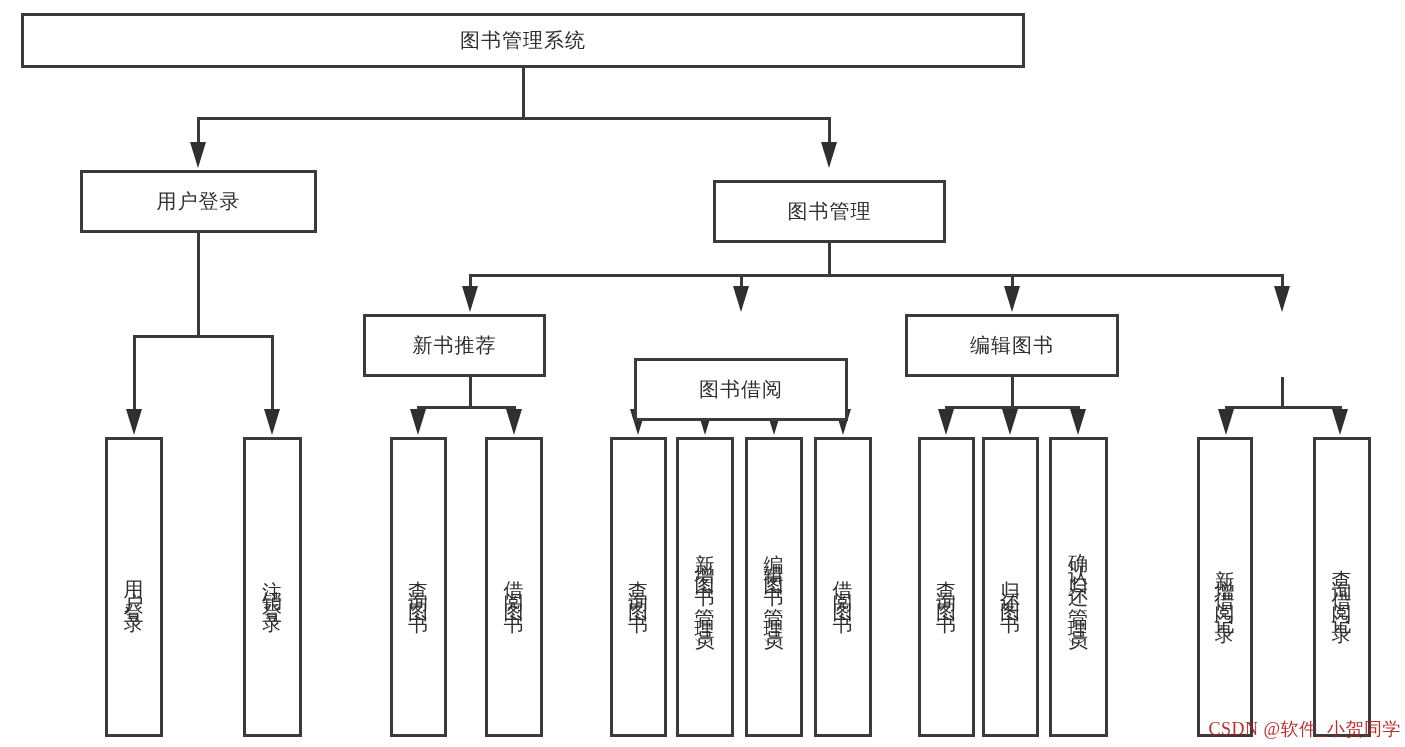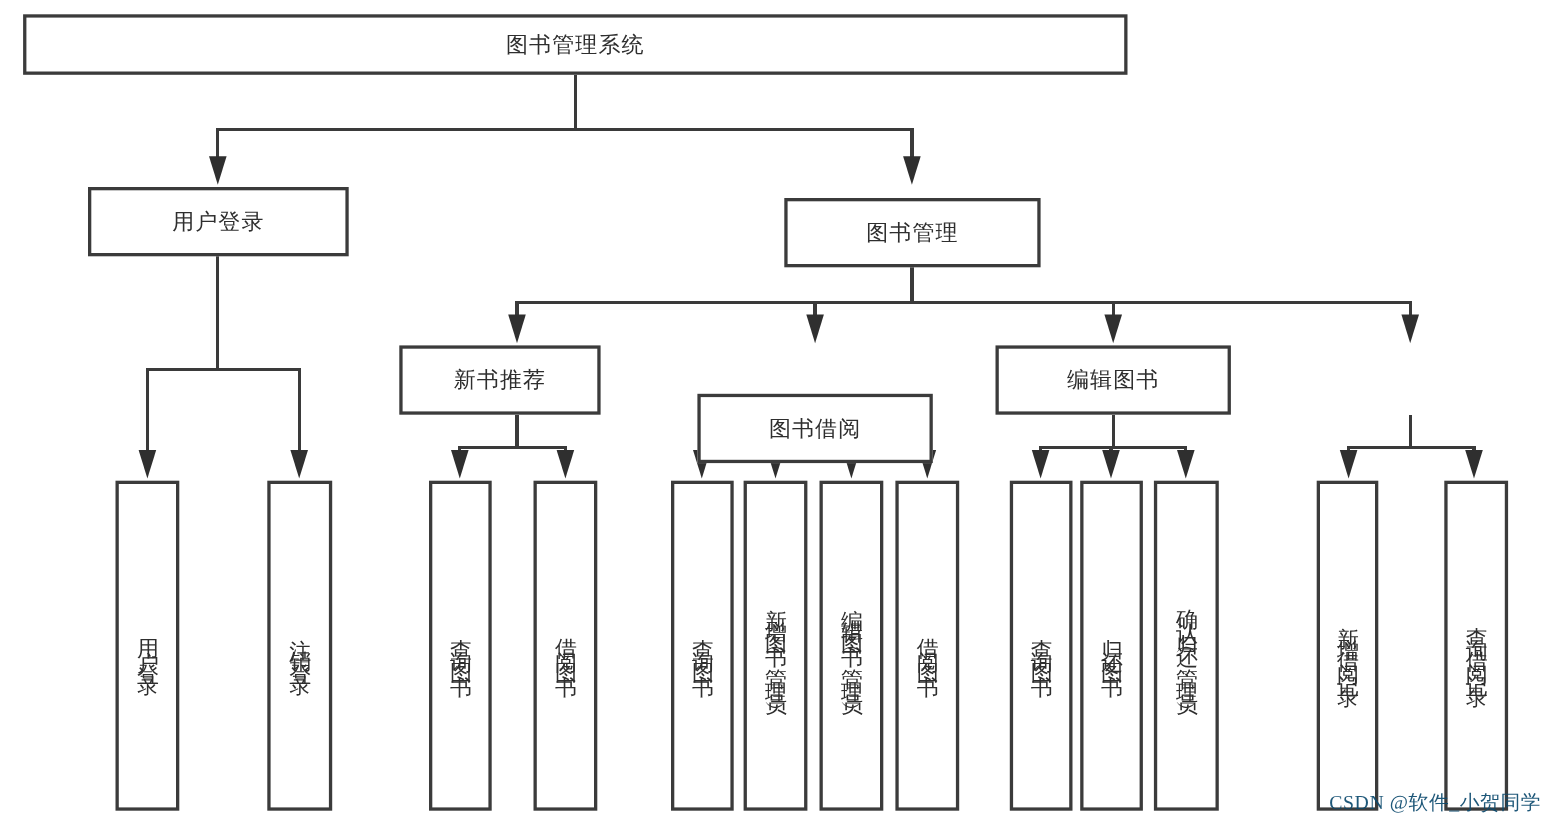--- a/index.html
+++ b/index.html
@@ -15,21 +15,21 @@
     border:3px solid #3b3b3b;display:flex;align-items:center;justify-content:center;
     text-align:center;z-index:2;
   }
   .h-box{font-size:20px;letter-spacing:1px;white-space:nowrap;}
   .v-box{
     writing-mode:vertical-rl;text-orientation:mixed;
     font-size:20px;letter-spacing:11px;line-height:1;
   }
   .watermark{
     position:absolute;top:717px;right:4px;z-index:3;
-    font-size:18px;color:#0c4a6e;opacity:.92;white-space:nowrap;
+    font-size:18px;color:#b91c1c;opacity:.92;white-space:nowrap;
     letter-spacing:0.5px;
   }
 </style>
 </head>
 <body>
 
 <div id="canvas">
 
   <svg id="wires" viewBox="0 0 1405 747" xmlns="http://www.w3.org/2000/svg">
     <g>

